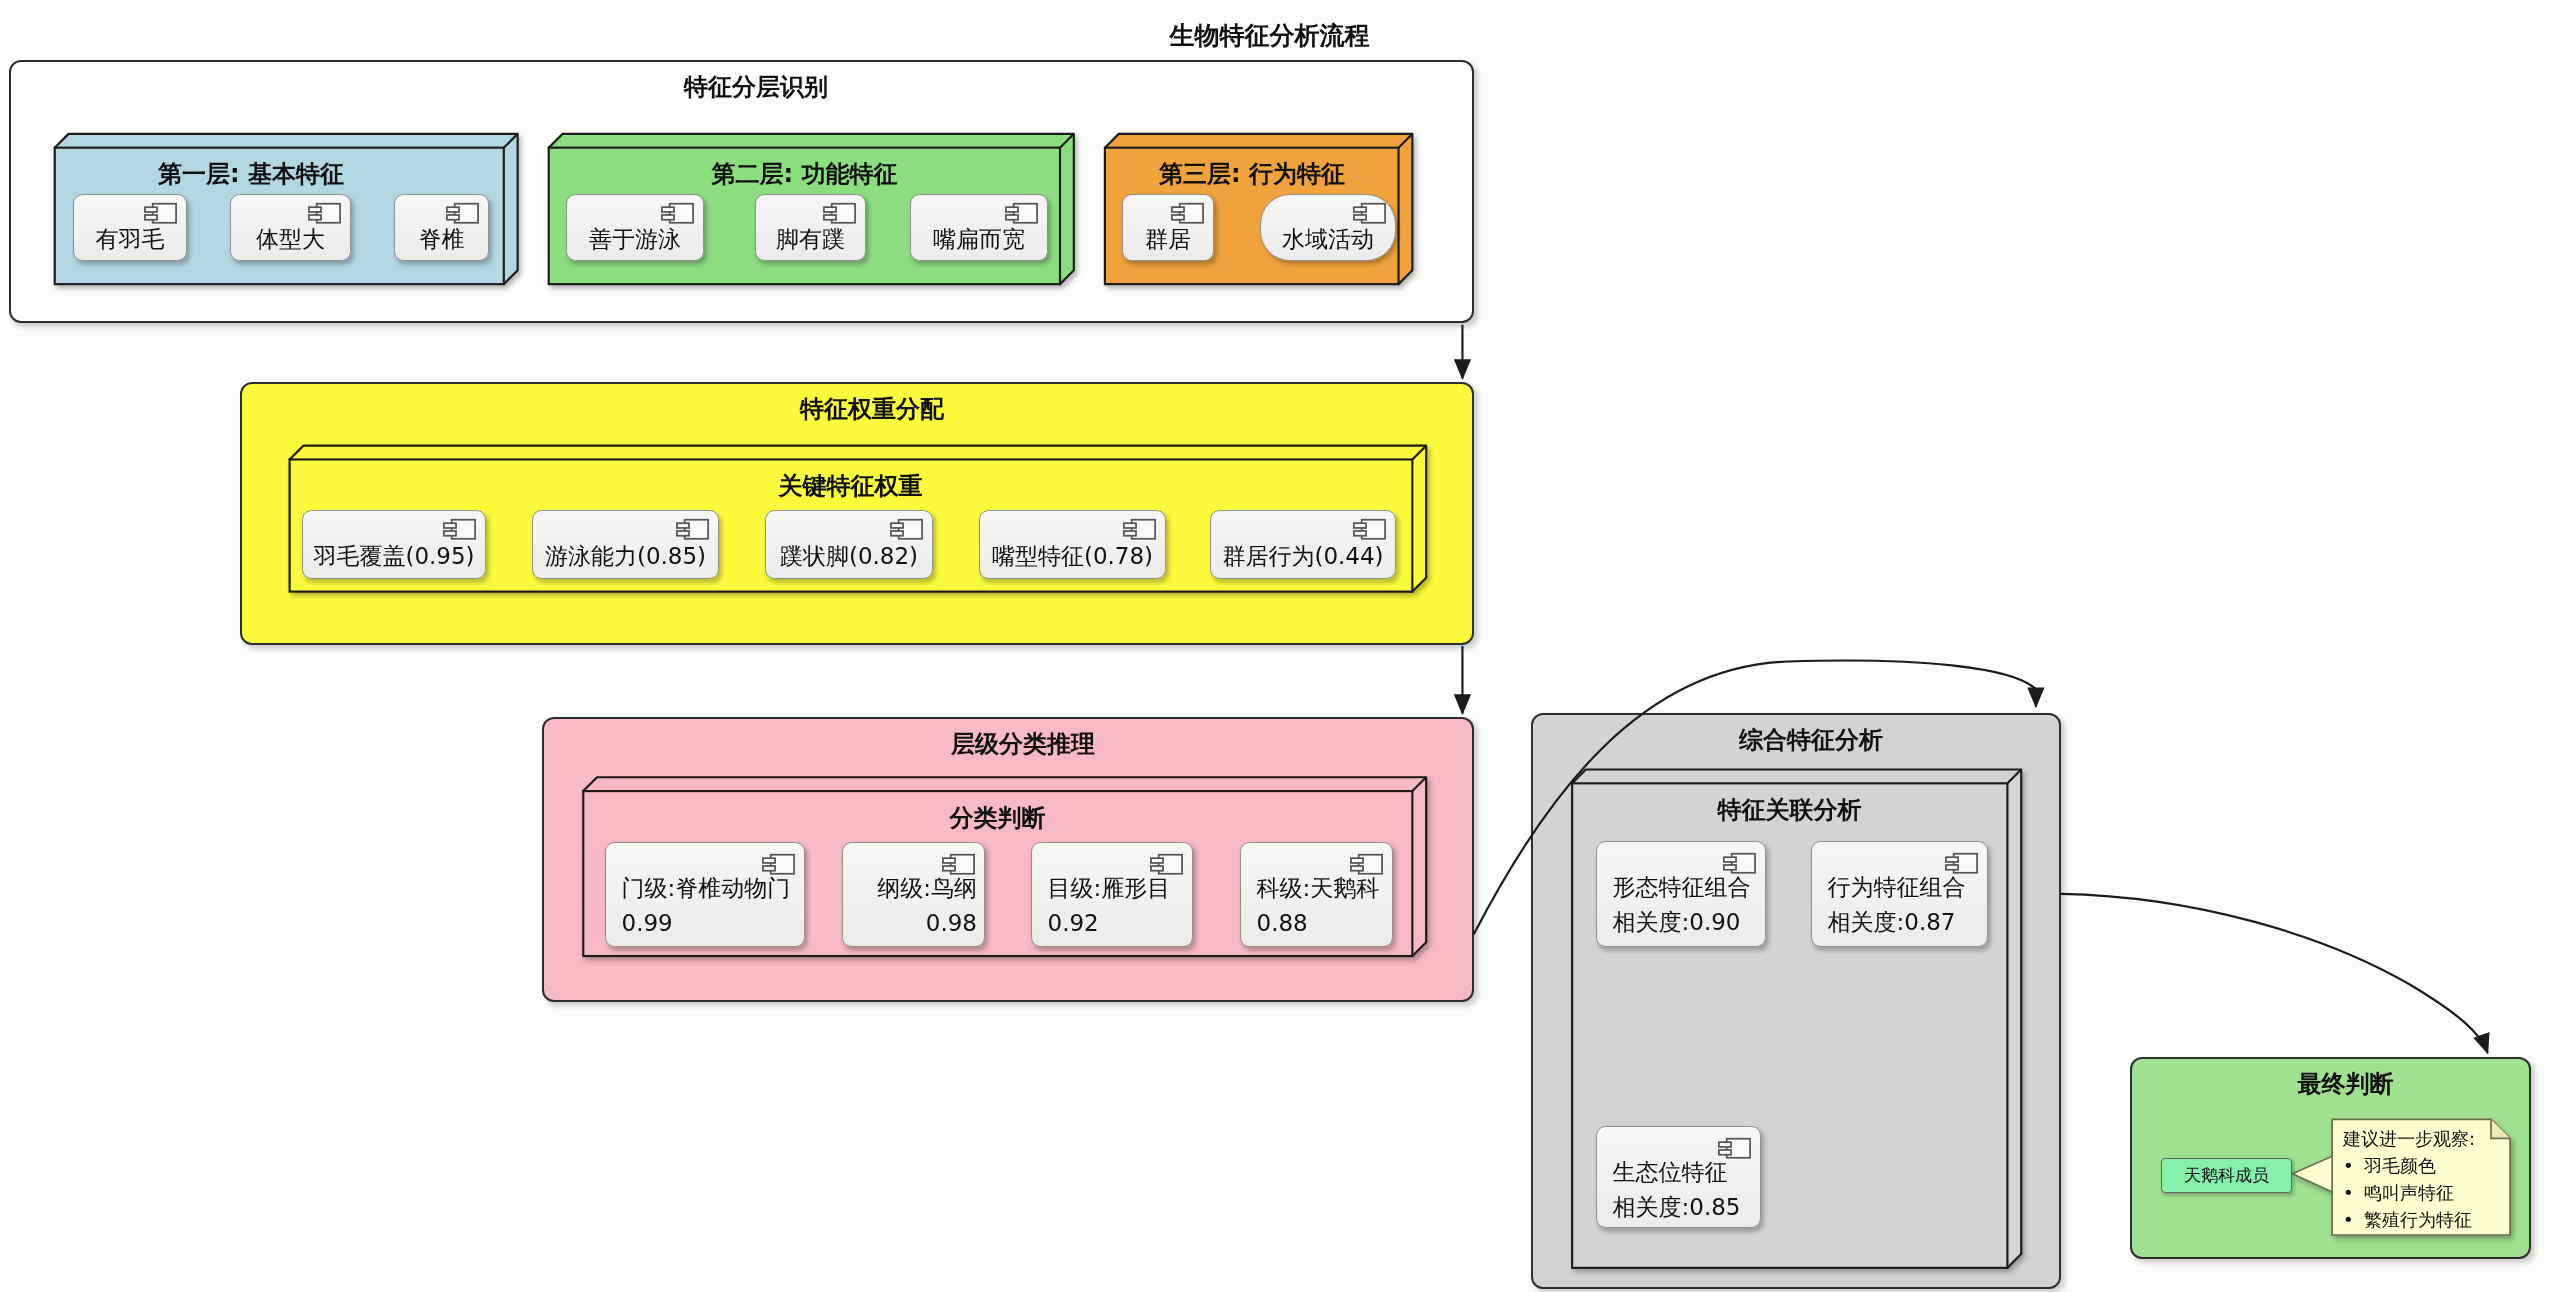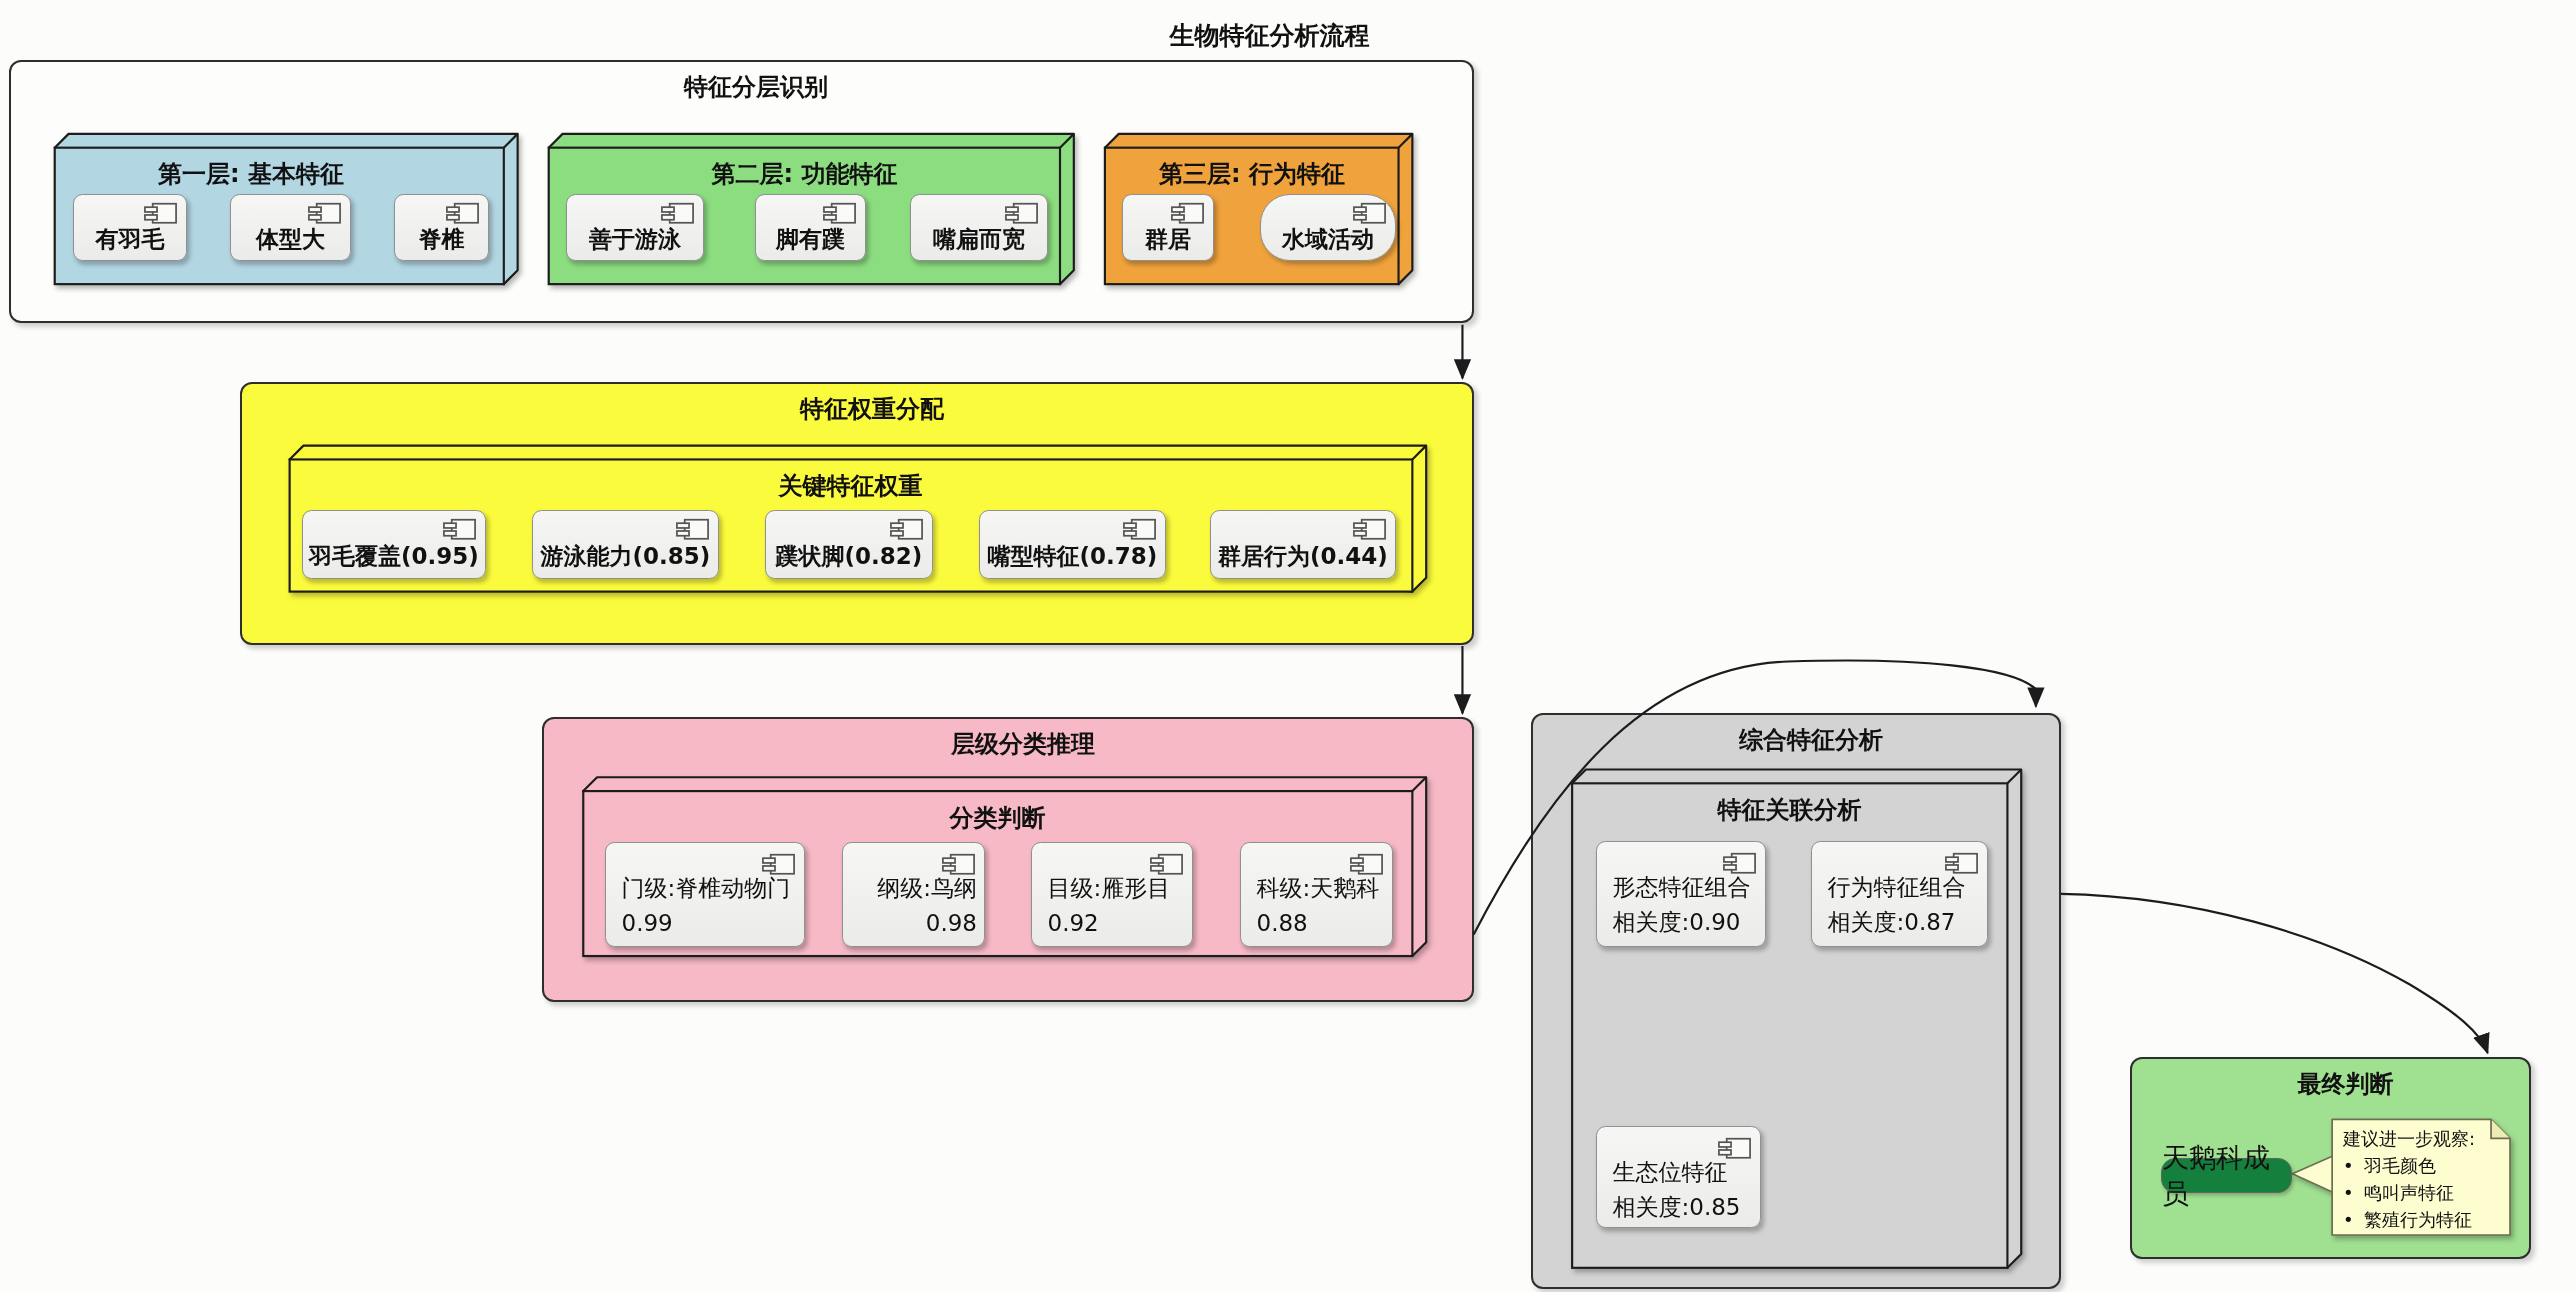--- a/index.html
+++ b/index.html
@@ -24,25 +24,25 @@
     position:absolute;text-align:center;font-size:24px;font-weight:bold;z-index:5;
   }
   .comp{
     position:absolute;z-index:5;
     background:linear-gradient(#f6f6f5,#ebebea);
     border:1.7px solid #909090;border-radius:9.5px;
     box-shadow:2.6px 3.5px 4.3px rgba(0,0,0,0.25);
     font-size:23px;
   }
   .comp .icon{position:absolute;top:7px;right:7.8px;}
-  .comp.single{display:flex;align-items:center;justify-content:center;padding-top:24px;text-align:center;font-weight:bold;}
+  .comp.single{display:flex;align-items:center;justify-content:center;padding-top:24px;text-align:center;}
   .comp.duo{padding:28px 7px 0 15.5px;line-height:35px;text-align:left;}
   .member{
-    position:absolute;z-index:5;background:#15803d;border:1.7px solid #636363;border-radius:14px;
-    display:flex;align-items:center;justify-content:center;font-size:27px;
+    position:absolute;z-index:5;background:#86efac;border:1.7px solid #636363;border-radius:4px;
+    display:flex;align-items:center;justify-content:center;font-size:17px;
     box-shadow:1.7px 2.6px 3.5px rgba(0,0,0,0.22);
   }
   .note-text{position:absolute;z-index:5;font-size:18px;line-height:27px;white-space:nowrap;}
   .note-text .blt{display:inline-block;width:21px;text-align:left;}
   .shadowed{filter:drop-shadow(3px 4px 3px rgba(0,0,0,0.28));}
 </style>
 </head>
 <body>
 
 <div id="canvas">

